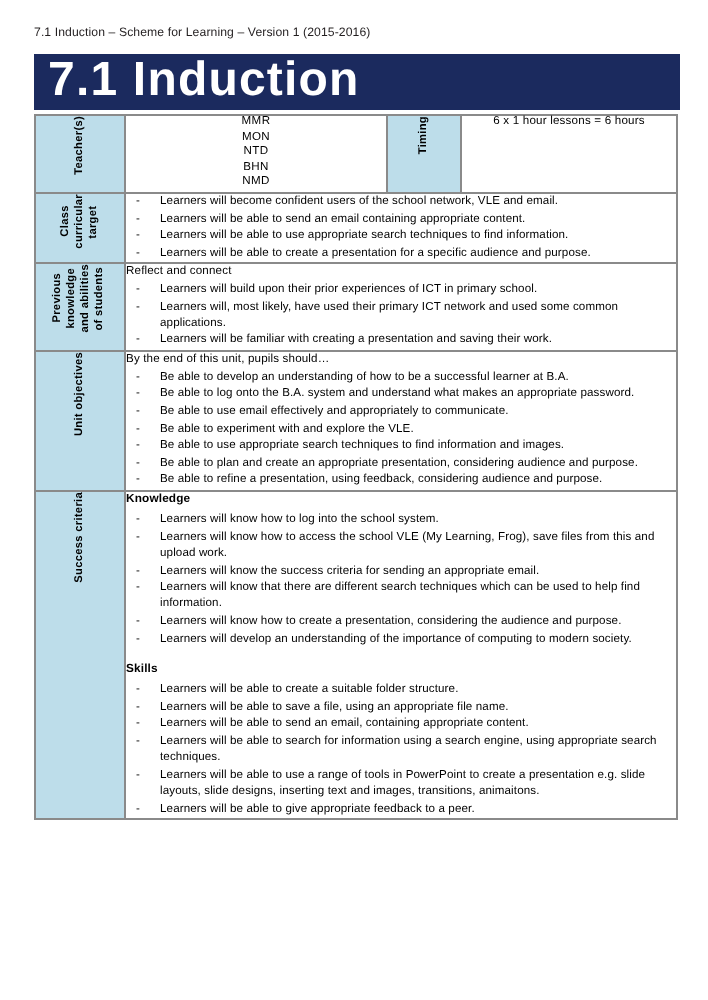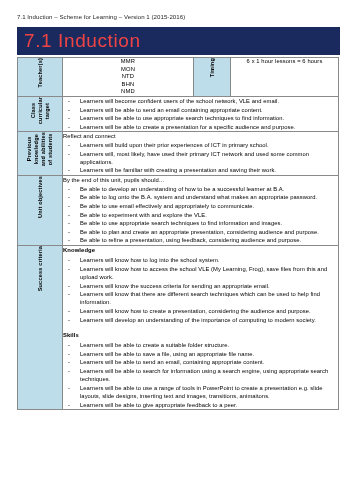--- a/index.html
+++ b/index.html
@@ -36,23 +36,23 @@
     top: 27px;
     width: 323px;
     height: 28px;
     background: #1b2a5e;
   }
   .title-banner .title-text {
     position: absolute;
     left: 7px;
     top: 50%;
     transform: translateY(-52%);
-    color: #ef4444;
-    font-size: 19px;
-    font-weight: normal;
+    color: #ffffff;
+    font-size: 24px;
+    font-weight: bold;
     letter-spacing: 0.6px;
     line-height: 20px;
     white-space: nowrap;
   }
   table.sfl {
     position: absolute;
     left: 17px;
     top: 57px;
     width: 321px;
     border-collapse: collapse;

